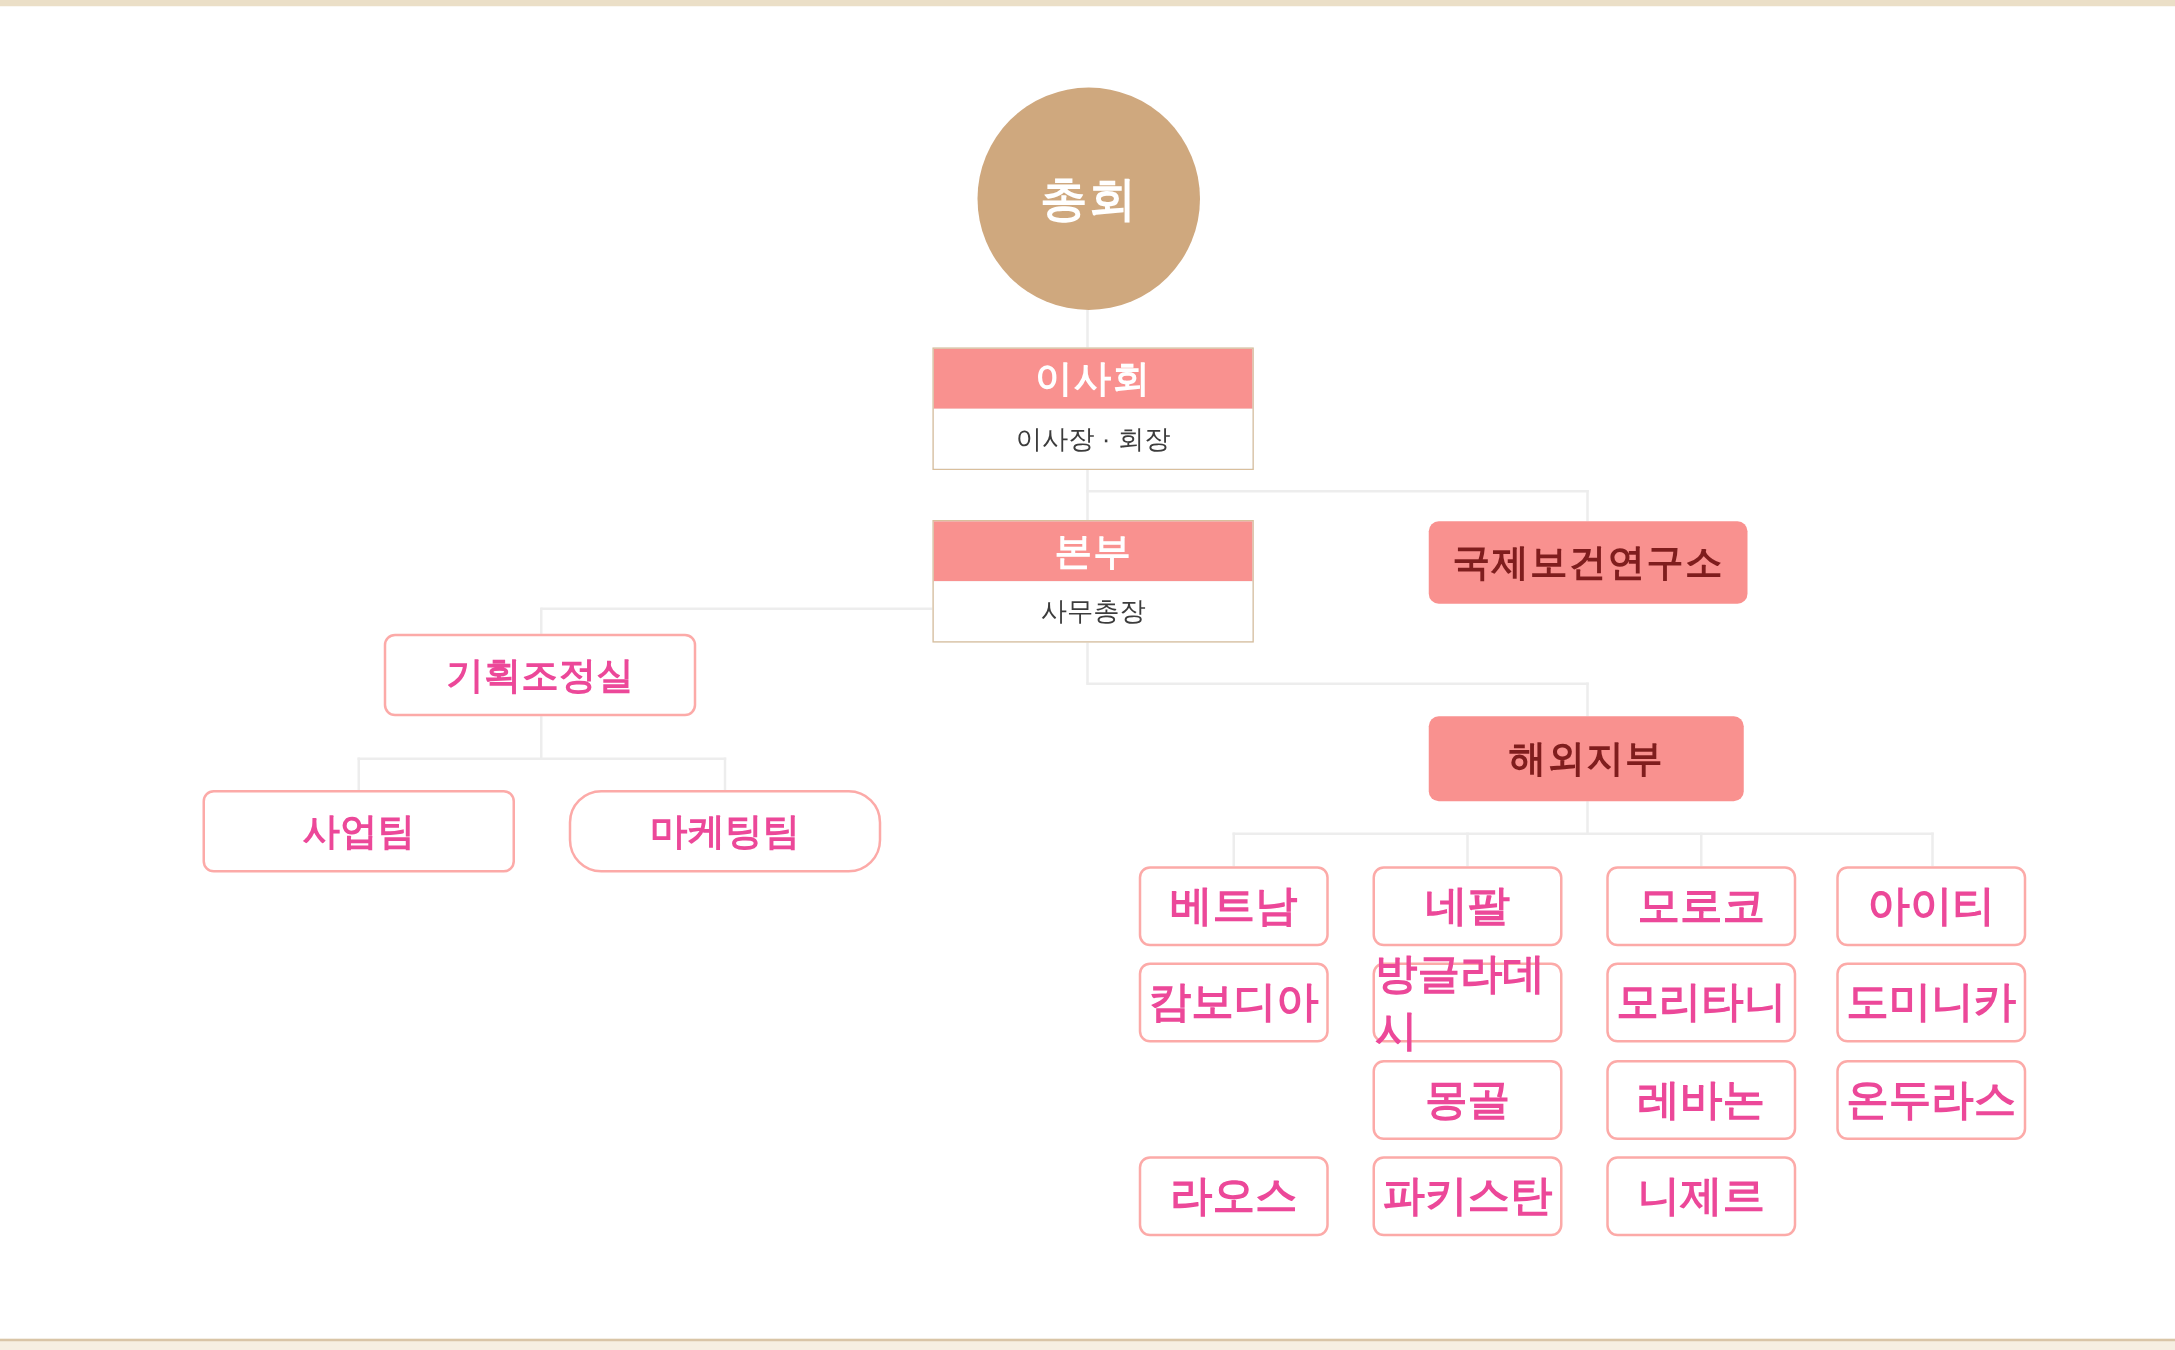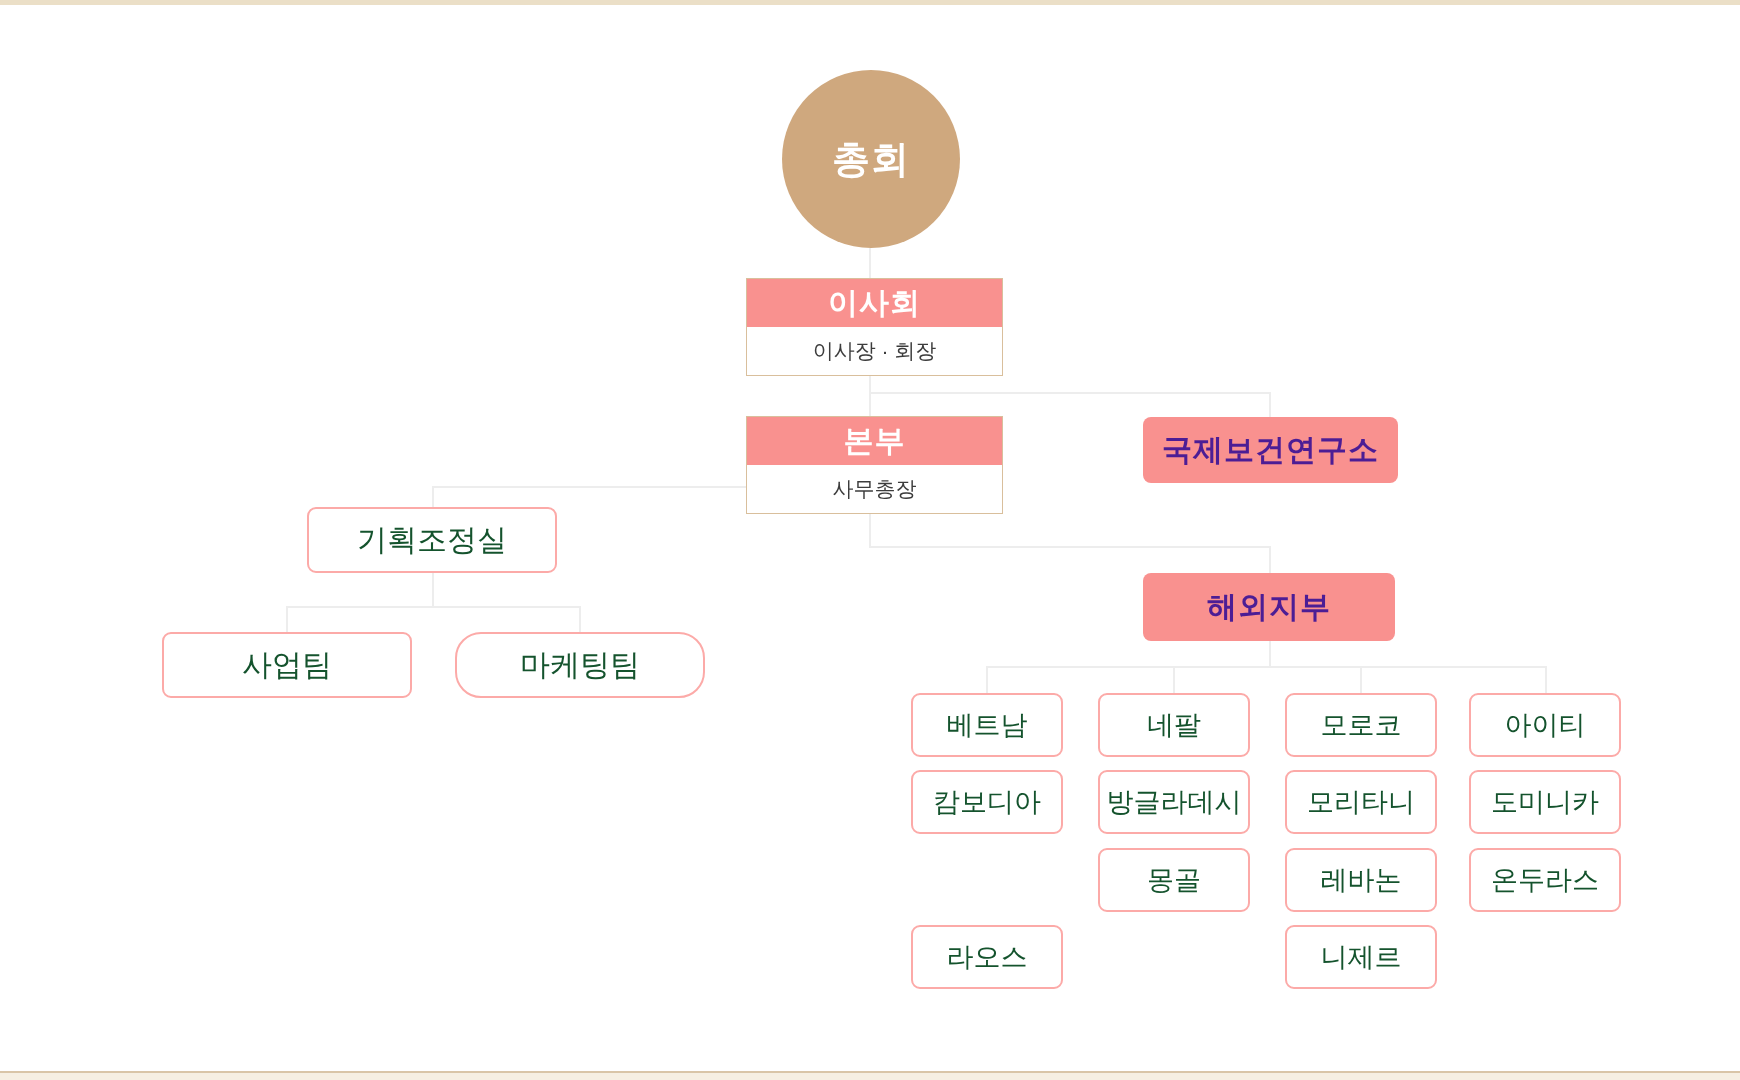--- a/index.html
+++ b/index.html
@@ -24,34 +24,34 @@
   .duo{position:absolute;width:257px;border:1px solid #d9bf9c;border-radius:0;overflow:hidden;
     box-sizing:border-box;background:#e5e5e5;}
   .duo .hd{background:#f9918f;color:#fff;font-weight:700;font-size:30px;height:48px;
     display:flex;align-items:center;justify-content:center;letter-spacing:1px;}
   .duo .bd{background:#fff;color:#3c3c3c;font-size:21px;height:48px;
     display:flex;align-items:center;justify-content:center;}
   .duo-board{left:746px;top:278px;}
   .duo-hq{left:746px;top:416px;}
 
   
-  .pink{position:absolute;background:#f9918f;border-radius:8px;color:#4c1d95;font-weight:700;
+  .pink{position:absolute;background:#f9918f;border-radius:8px;color:#7f1d1d;font-weight:700;
     font-size:30px;display:flex;align-items:center;justify-content:center;letter-spacing:1px;}
   .pink-institute{left:1143px;top:417px;width:255px;height:66px;}
   .pink-overseas{left:1143px;top:573px;width:252px;height:68px;}
 
   
   .leaf{position:absolute;background:#fff;border:2px solid #fcaaa8;border-radius:9px;
-    box-sizing:border-box;color:#14532d;display:flex;align-items:center;justify-content:center;}
+    box-sizing:border-box;color:#ec4899;display:flex;align-items:center;justify-content:center;font-weight:bold;}
   .leaf-lg{width:250px;height:66px;font-size:30px;}
   .leaf-planning{left:307px;top:507px;}
   .leaf-business{left:162px;top:632px;}
   .leaf-marketing{left:455px;top:632px;border-radius:26px;}
 
-  .country{width:152px;height:64px;font-size:27px;}
+  .country{width:152px;height:64px;font-size:34px;}
   
   .c1{left:911px;} .c2{left:1098px;} .c3{left:1285px;} .c4{left:1469px;}
   
   .r1{top:693px;} .r2{top:770px;} .r3{top:848px;} .r4{top:925px;}
 </style>
 </head>
 <body>
 
 <div id="stage">
 
@@ -115,20 +115,21 @@
     <span>해외지부</span>
   </div>
 
   <div class="leaf country c1 r1">베트남</div>
   <div class="leaf country c1 r2">캄보디아</div>
   <div class="leaf country c1 r4">라오스</div>
 
   <div class="leaf country c2 r1">네팔</div>
   <div class="leaf country c2 r2">방글라데시</div>
   <div class="leaf country c2 r3">몽골</div>
+  <div class="leaf country c2 r4">파키스탄</div>
 
   <div class="leaf country c3 r1">모로코</div>
   <div class="leaf country c3 r2">모리타니</div>
   <div class="leaf country c3 r3">레바논</div>
   <div class="leaf country c3 r4">니제르</div>
 
   <div class="leaf country c4 r1">아이티</div>
   <div class="leaf country c4 r2">도미니카</div>
   <div class="leaf country c4 r3">온두라스</div>
 

